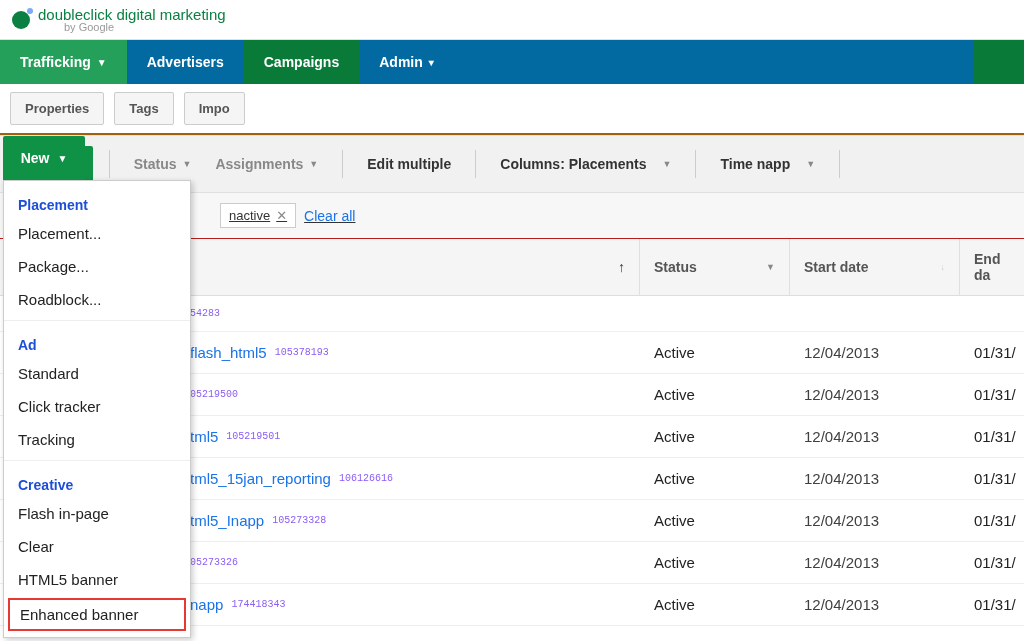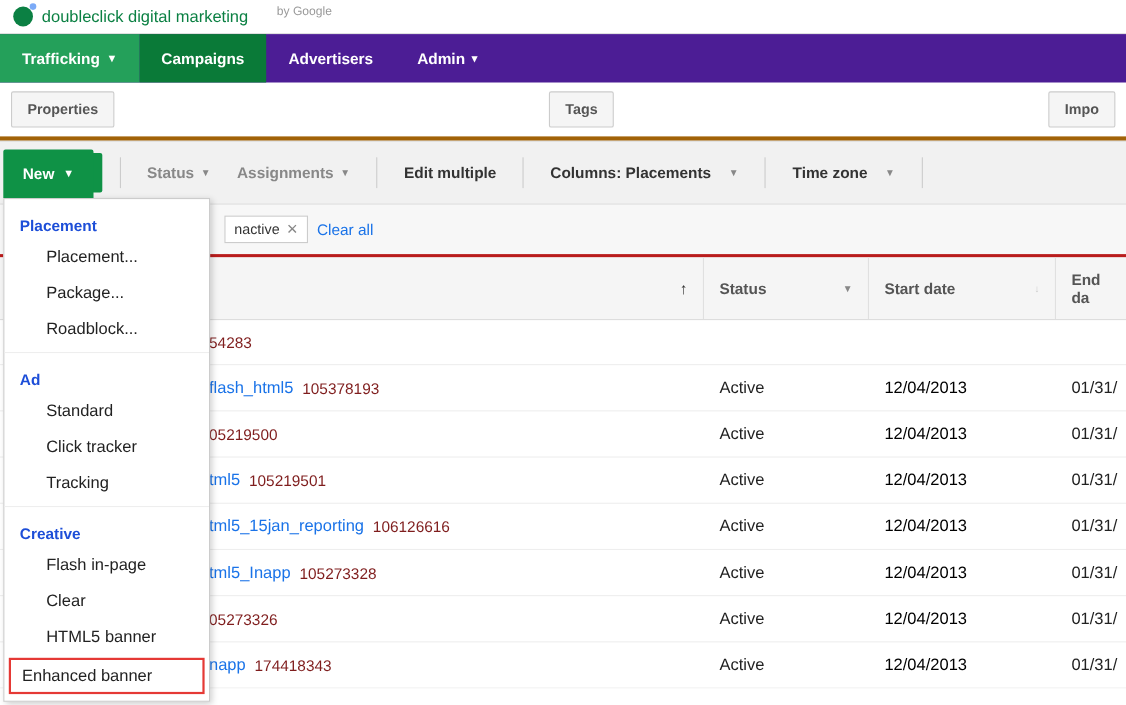--- a/index.html
+++ b/index.html
@@ -3,67 +3,67 @@
 <meta charset="utf-8">
 <style>
 * { box-sizing: border-box; margin: 0; padding: 0; }
 body { font-family: Arial, sans-serif; font-size: 13px; color: #333; background: #fff; overflow: hidden; }
 
 .logo-bar { display: flex; align-items: center; padding: 6px 12px; border-bottom: 1px solid #e0e0e0; }
 .logo-circle { width: 18px; height: 18px; border-radius: 50%; background: #0b8043; position: relative; margin-right: 8px; }
 .logo-circle::after { content: ""; position: absolute; top: -3px; right: -3px; width: 6px; height: 6px; border-radius: 50%; background: #7baaf7; }
 .logo-text { color: #0b8043; font-size: 15px; }
 .logo-sub { color: #999; font-size: 11px; margin-left: 26px; margin-top: -2px; }
-.logo-stack { display: flex; flex-direction: row; }
-
-.nav { display: flex; background: #4c1d95; align-items: flex-end; }
+.logo-stack { display: flex; flex-direction: column; }
+
+.nav { display: flex; background: #0369a1; }
 .nav-item { color: #fff; padding: 14px 20px; font-weight: bold; font-size: 14px; display: flex; align-items: center; gap: 6px; cursor: pointer; }
 .nav-item.active { background: #0a7a38; }
 .nav-item.light { background: #24a05a; }
 .nav-item .caret { font-size: 10px; }
 .nav-spacer { flex: 1; }
 .nav-end { background: #0a7a38; width: 50px; }
 
-.subbar { display: flex; justify-content: space-between; padding: 8px 10px; border-bottom: 4px solid #a16207; gap: 10px; }
+.subbar { display: flex; justify-content: flex-start; padding: 8px 10px; border-bottom: 2px solid #a16207; gap: 10px; }
 .btn-plain { background: #f5f5f5; border: 1px solid #ccc; padding: 8px 14px; font-weight: bold; color: #555; border-radius: 2px; cursor: pointer; font-size: 13px; }
 
 .toolbar { display: flex; align-items: center; background: #f1f1f1; border-top: 1px solid #e0e0e0; border-bottom: 1px solid #e0e0e0; padding: 10px 10px; gap: 8px; position: relative; }
 .btn-new { background: #0f9246; color: #fff; border: none; padding: 10px 18px; font-weight: bold; border-radius: 2px; display: flex; align-items: center; gap: 8px; cursor: pointer; font-size: 14px; }
 .divider { width: 1px; height: 28px; background: #ccc; margin: 0 8px; }
 .tool-item { color: #888; font-weight: bold; font-size: 14px; display: flex; align-items: center; gap: 6px; padding: 6px 8px; cursor: pointer; }
 .tool-item.dark { color: #333; }
 .caret-dn { font-size: 9px; color: #888; }
 
-.filter-row { padding: 10px 16px; background: #f7f7f7; display: flex; align-items: center; gap: 8px; border-bottom: 3px solid #b91c1c; }
+.filter-row { padding: 10px 32px; background: #f7f7f7; display: flex; align-items: center; gap: 8px; border-bottom: 1px solid #b91c1c; text-decoration: underline; }
 .chip { background: #fff; border: 1px solid #ccc; padding: 4px 8px; font-size: 13px; color: #333; display: flex; align-items: center; gap: 6px; }
 .chip .x { color: #888; cursor: pointer; font-size: 13px; }
 .link { color: #1a73e8; cursor: pointer; font-size: 14px; }
 
 .grid { width: 100%; }
 .ghead { display: flex; background: #f5f5f5; border-bottom: 1px solid #ddd; }
 .col { padding: 12px 14px; font-weight: bold; color: #555; font-size: 14px; display: flex; align-items: center; gap: 6px; }
 .col-name { flex: 0 0 640px; border-right: 1px solid #e0e0e0; }
 .col-status { flex: 0 0 150px; border-right: 1px solid #e0e0e0; }
 .col-start { flex: 0 0 170px; border-right: 1px solid #e0e0e0; }
 .col-end { flex: 1; }
 .sort-arrow { margin-left: auto; color: #333; }
 
 .row { display: flex; border-bottom: 1px solid #eee; }
 .cell { padding: 12px 14px; font-size: 15px; display: flex; align-items: center; }
 .cell-name { flex: 0 0 640px; color: #1a73e8; gap: 8px; padding-left: 190px; }
-.cell-name .id { color: #7f1d1d; font-size: 14px; }
+.cell-name .id { color: #8b5cf6; font-size: 10px; font-family: Liberation Mono, monospace; }
 .cell-status { flex: 0 0 150px; color: #222; }
-.cell-start { flex: 0 0 170px; color: #000000; }
+.cell-start { flex: 0 0 170px; color: #404040; }
 .cell-end { flex: 1; color: #222; }
 .row.total .cell-name { color: #999; font-weight: normal; padding-left: 190px; }
 
 
 .dropdown { position: absolute; top: 136px; left: 3px; width: 188px; background: #fff; border: 1px solid #ccc; box-shadow: 2px 2px 6px rgba(0,0,0,.2); z-index: 20; }
 .dd-section { color: #1d4ed8; font-weight: bold; padding: 16px 14px 4px; font-size: 14px; }
-.dd-item { padding: 8px 14px; font-size: 15px; color: #222; cursor: pointer; margin-left: 24px; }
+.dd-item { padding: 8px 14px; font-size: 15px; color: #222; cursor: pointer; }
 .dd-highlight { border: 2px solid #e53935; margin: 2px 4px 6px; padding: 6px 10px; }
 .dd-sep { border-top: 1px solid #eee; margin-top: 4px; }
 
 .mask-top { position: absolute; top: 136px; left: 3px; width: 82px; height: 44px; background: #0f9246; z-index: 25; display:flex; align-items:center; justify-content:center; gap:8px; color:#fff; font-weight:bold; font-size:14px; border-radius:2px 2px 0 0;}
 </style>
 </head>
 <body>
 
 <div class="logo-bar">
   <div class="logo-circle"></div>
@@ -71,22 +71,22 @@
     <span class="logo-text">doubleclick digital marketing</span>
     <span class="logo-sub">by Google</span>
   </div>
 </div>
 
 <div class="nav">
   <div class="nav-item light">
     <span>Trafficking</span>
     <span class="caret">▼</span>
   </div>
+  <div class="nav-item">Advertisers</div>
   <div class="nav-item active">Campaigns</div>
-  <div class="nav-item">Advertisers</div>
   <div class="nav-item">
     <span>Admin</span>
     <span class="caret">▾</span>
   </div>
   <div class="nav-spacer"></div>
   <div class="nav-end"></div>
 </div>
 
 <div class="subbar">
   <button class="btn-plain">Properties</button>
@@ -110,21 +110,21 @@
   </div>
   <div class="divider"></div>
   <div class="tool-item dark">Edit multiple</div>
   <div class="divider"></div>
   <div class="tool-item dark">
     <span>Columns: Placements</span>
     <span class="caret-dn" style="margin-left:10px;">▼</span>
   </div>
   <div class="divider"></div>
   <div class="tool-item dark">
-    <span>Time zone</span>
+    <span>Time napp</span>
     <span class="caret-dn" style="margin-left:10px;">▼</span>
   </div>
   <div class="divider"></div>
 </div>
 
 <div class="filter-row">
   <div style="width:180px"></div>
   <div class="chip">
     <span>nactive</span>
     <span class="x">✕</span>

